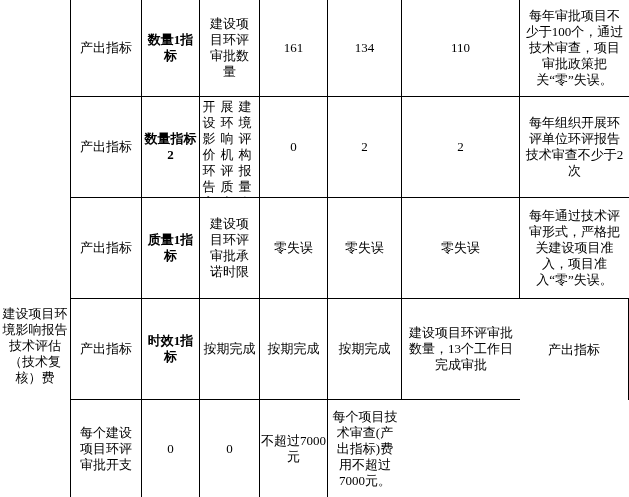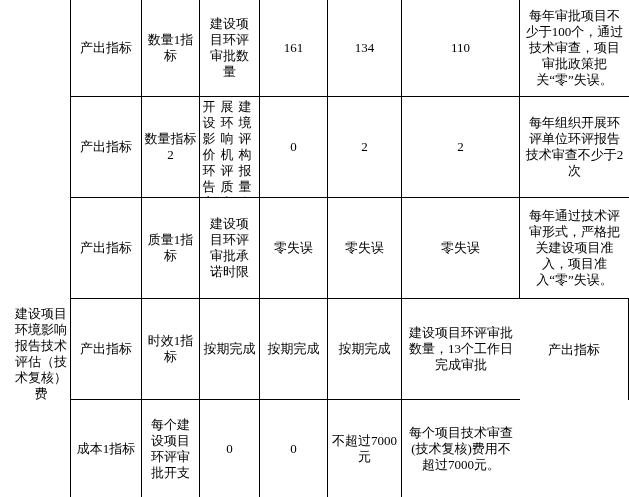--- a/index.html
+++ b/index.html
@@ -37,31 +37,30 @@
     line-break: strict;
   }
   .lc { border-right: none; }   
   .lr { border-bottom: none; }  
   .c1 {
     grid-column: 1;
     grid-row: 1 / 6;
     border-bottom: none;
     position: relative;
     display: block;
-    margin-left: 12px;
   }
   .c1 .c1label {
     position: absolute;
     top: 306px;
     left: 0;
     right: 0;
     text-align: center;
     display: block;
   }
-  .c3 { padding: 0 2px; }
+  .c3 { padding: 0 2px; font-weight: bold; }
   .c4 { padding: 0 4px; }
   .c8 { padding: 8px 4px; }
   
   .clipcell {
     padding: 2px 2px 0 2px;
     letter-spacing: 5px;
     align-items: flex-start;
     justify-content: center;
   }
 </style>
@@ -100,21 +99,20 @@
     <div class="cell c8 lc">每年通过技术评审形式，严格把关建设项目准入，项目准入“零”失误。</div>
 
     <div class="cell">产出指标</div>
     <div class="cell c3">时效1指标</div>
     <div class="cell">按期完成</div>
     <div class="cell">按期完成</div>
     <div class="cell">按期完成</div>
     <div class="cell c8 lc">建设项目环评审批数量，13个工作日完成审批</div>
 
     <div class="cell lr">产出指标</div>
-    <div class="cell c3 lr">成本1指标</div>
     <div class="cell c4 lr">每个建设项目环评审批开支</div>
     <div class="cell lr">0</div>
     <div class="cell lr">0</div>
     <div class="cell lr">不超过7000元</div>
-    <div class="cell c8 lc lr">每个项目技术审查(技术复核)费用不超过7000元。</div>
+    <div class="cell c8 lc lr">每个项目技术审查(产出指标)费用不超过7000元。</div>
 
   </div>
 </div>
 
 </body></html>

